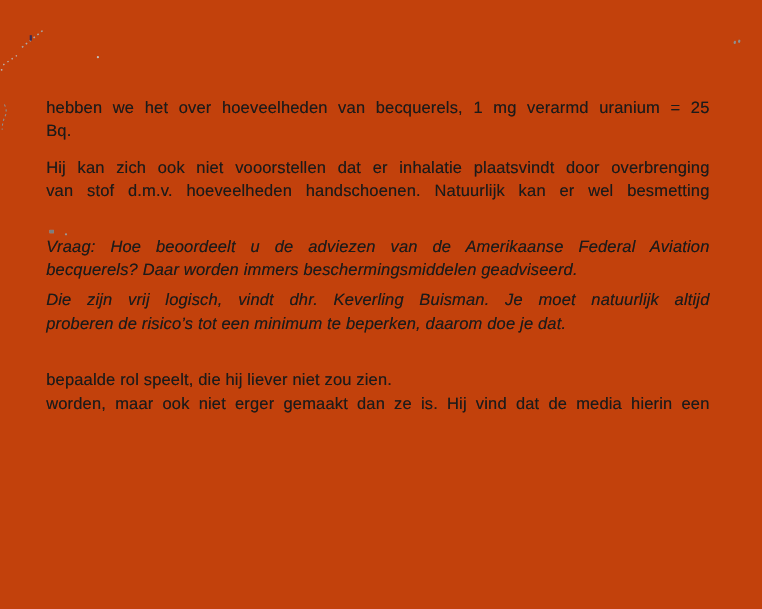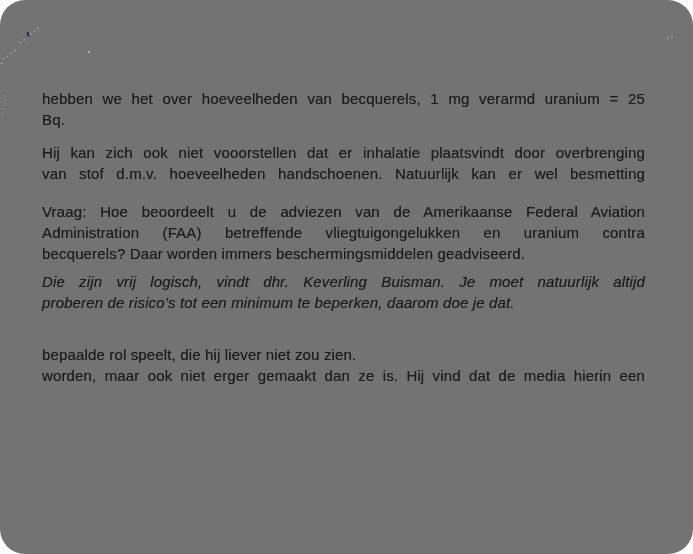--- a/index.html
+++ b/index.html
@@ -10,38 +10,37 @@
     width: 693px;
     height: 554px;
     position: relative;
     background: #fdfdfd;
     overflow: hidden;
     font-family: "Liberation Sans", "DejaVu Sans", sans-serif;
   }
   .scan-page {
     position: absolute;
     inset: 0;
-    background: #737373;
-    border-radius: 25px;
+    background: #c2410c;
   }
   .doc-body {
     position: absolute;
     left: 42px;
     top: 88px;
     width: 603px;
     color: #1b1b1b;
     font-size: 15px;
     line-height: 21.4px;
     letter-spacing: 0.15px;
     text-shadow: 0 0 0.4px rgba(20,20,20,0.55);
   }
   .paragraph { margin: 0; }
-  .paragraph.italic { }
+  .paragraph.italic { font-style: italic; }
   .paragraph:nth-child(1) { margin-bottom: 11px; }
-  .paragraph:nth-child(2) { margin-bottom: 16px; }
+  .paragraph:nth-child(2) { margin-bottom: 29px; }
   .paragraph:nth-child(3) { margin-bottom: 6px; }
   .paragraph:nth-child(4) { margin-bottom: 30px; font-style: italic; }
   .line {
     text-align: justify;
     text-align-last: justify;
     white-space: normal;
   }
   .line.last {
     text-align: justify;
     text-align-last: left;
@@ -112,21 +111,20 @@
       <div class="paragraph">
         <div class="line">hebben we het over hoeveelheden van becquerels, 1 mg verarmd uranium = 25</div>
         <div class="line last">Bq.</div>
       </div>
       <div class="paragraph">
         <div class="line">Hij kan zich ook niet vooorstellen dat er inhalatie plaatsvindt door overbrenging</div>
         <div class="line">van stof d.m.v. hoeveelheden handschoenen. Natuurlijk kan er wel besmetting</div>
       </div>
       <div class="paragraph italic">
         <div class="line">Vraag: Hoe beoordeelt u de adviezen van de Amerikaanse Federal Aviation</div>
-        <div class="line">Administration (FAA) betreffende vliegtuigongelukken en uranium contra</div>
         <div class="line last">becquerels? Daar worden immers beschermingsmiddelen geadviseerd.</div>
       </div>
       <div class="paragraph">
         <div class="line">Die zijn vrij logisch, vindt dhr. Keverling Buisman. Je moet natuurlijk altijd</div>
         <div class="line last">proberen de risico’s tot een minimum te beperken, daarom doe je dat.</div>
       </div>
       <div class="paragraph">
         <div class="line last">bepaalde rol speelt, die hij liever niet zou zien.</div>
         <div class="line">worden, maar ook niet erger gemaakt dan ze is. Hij vind dat de media hierin een</div>
       </div>

